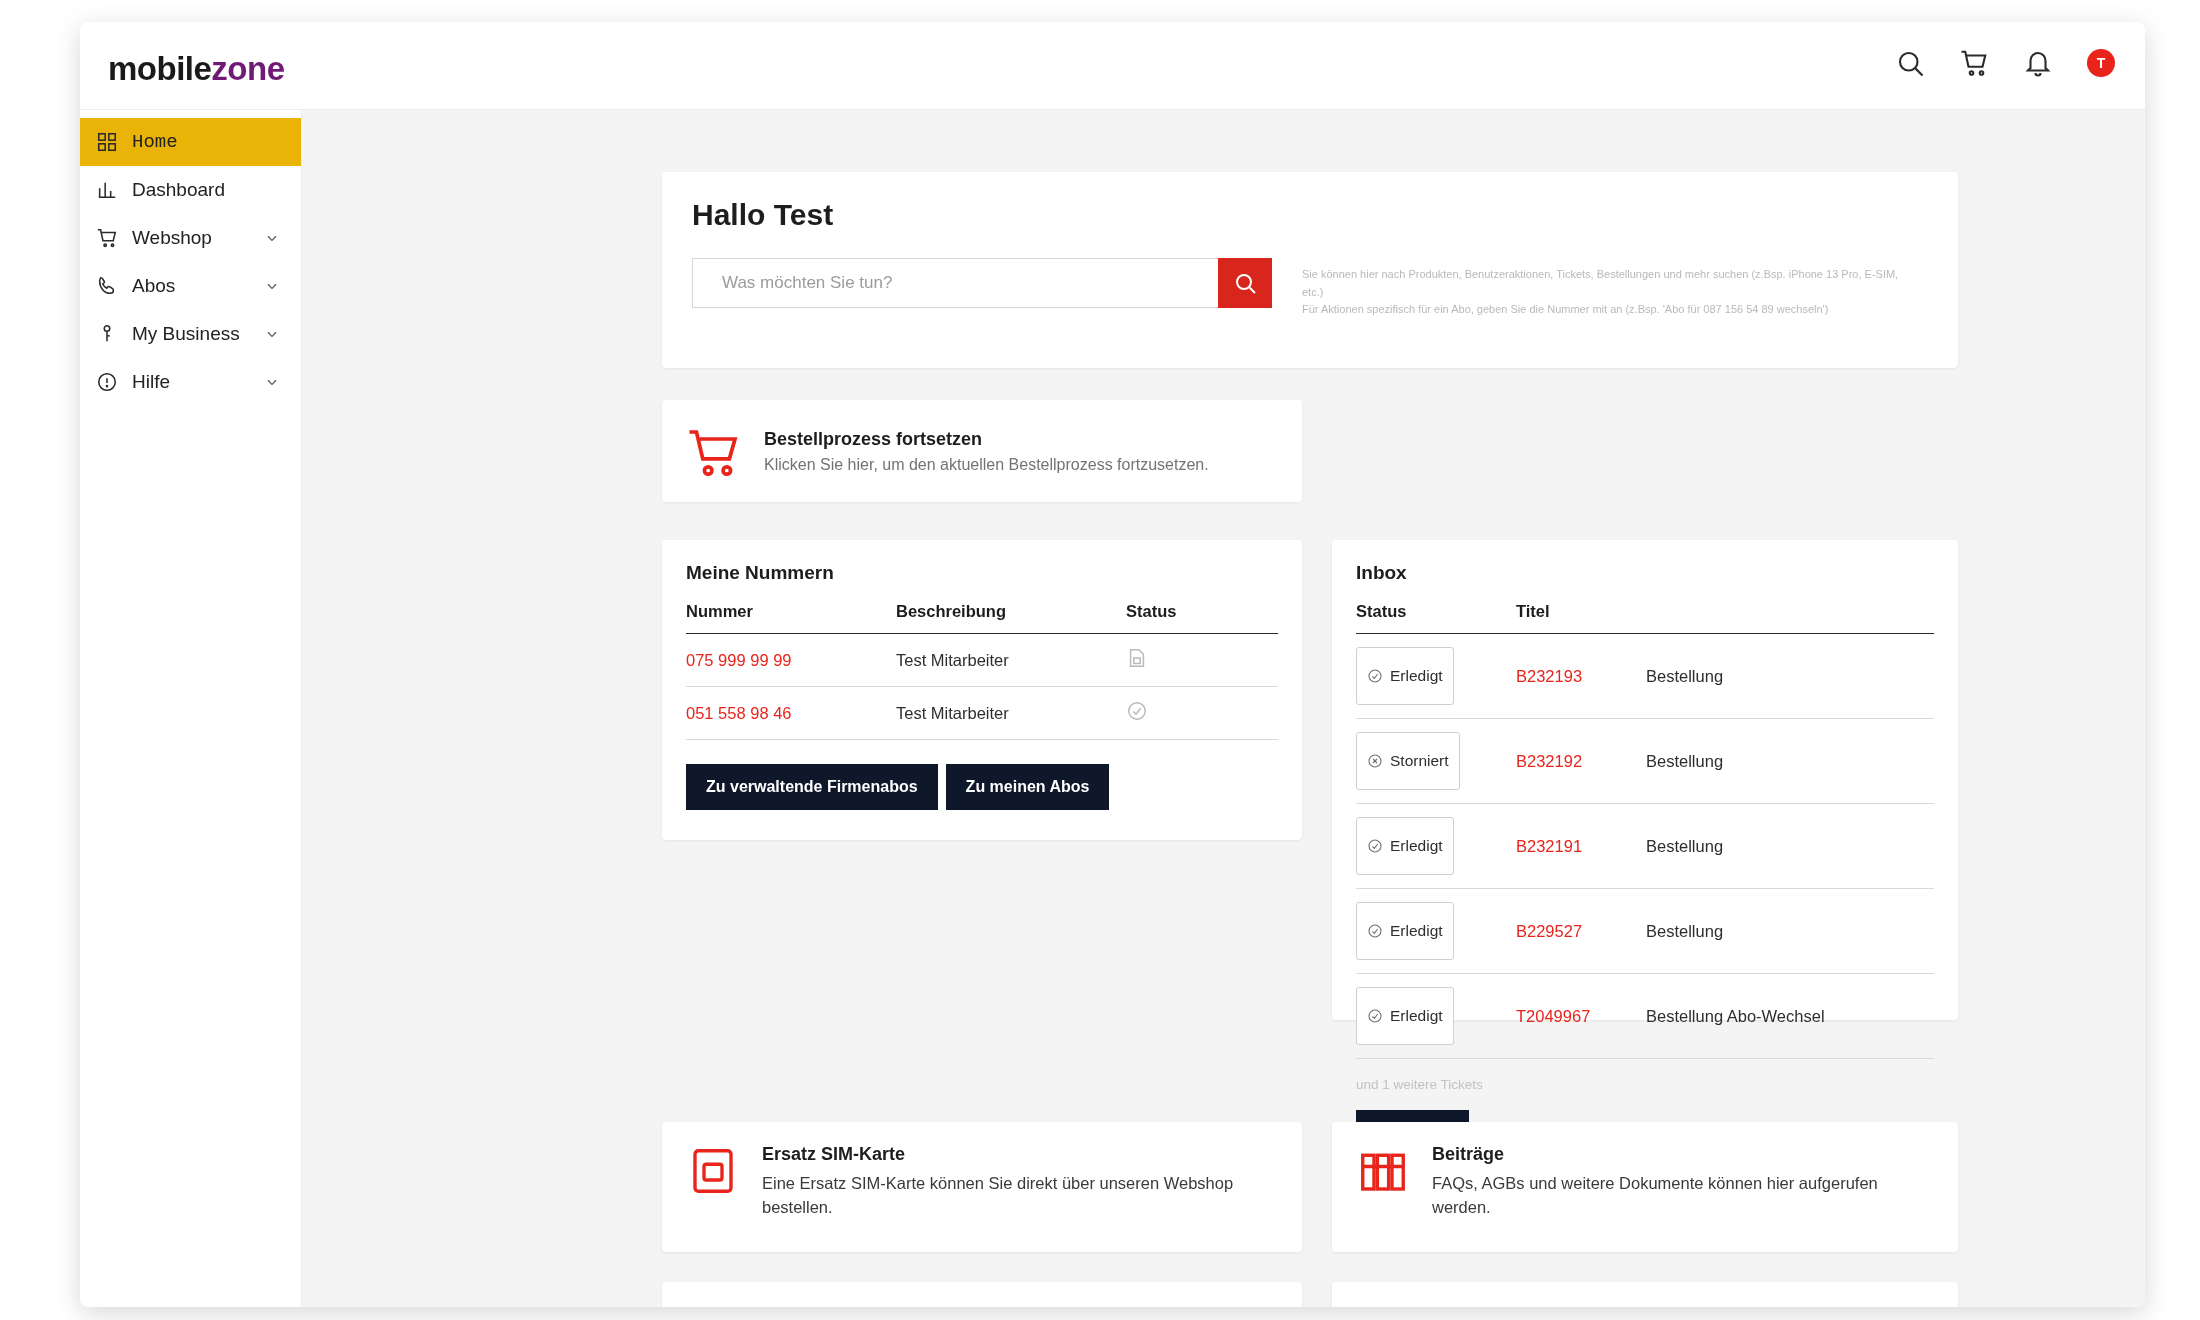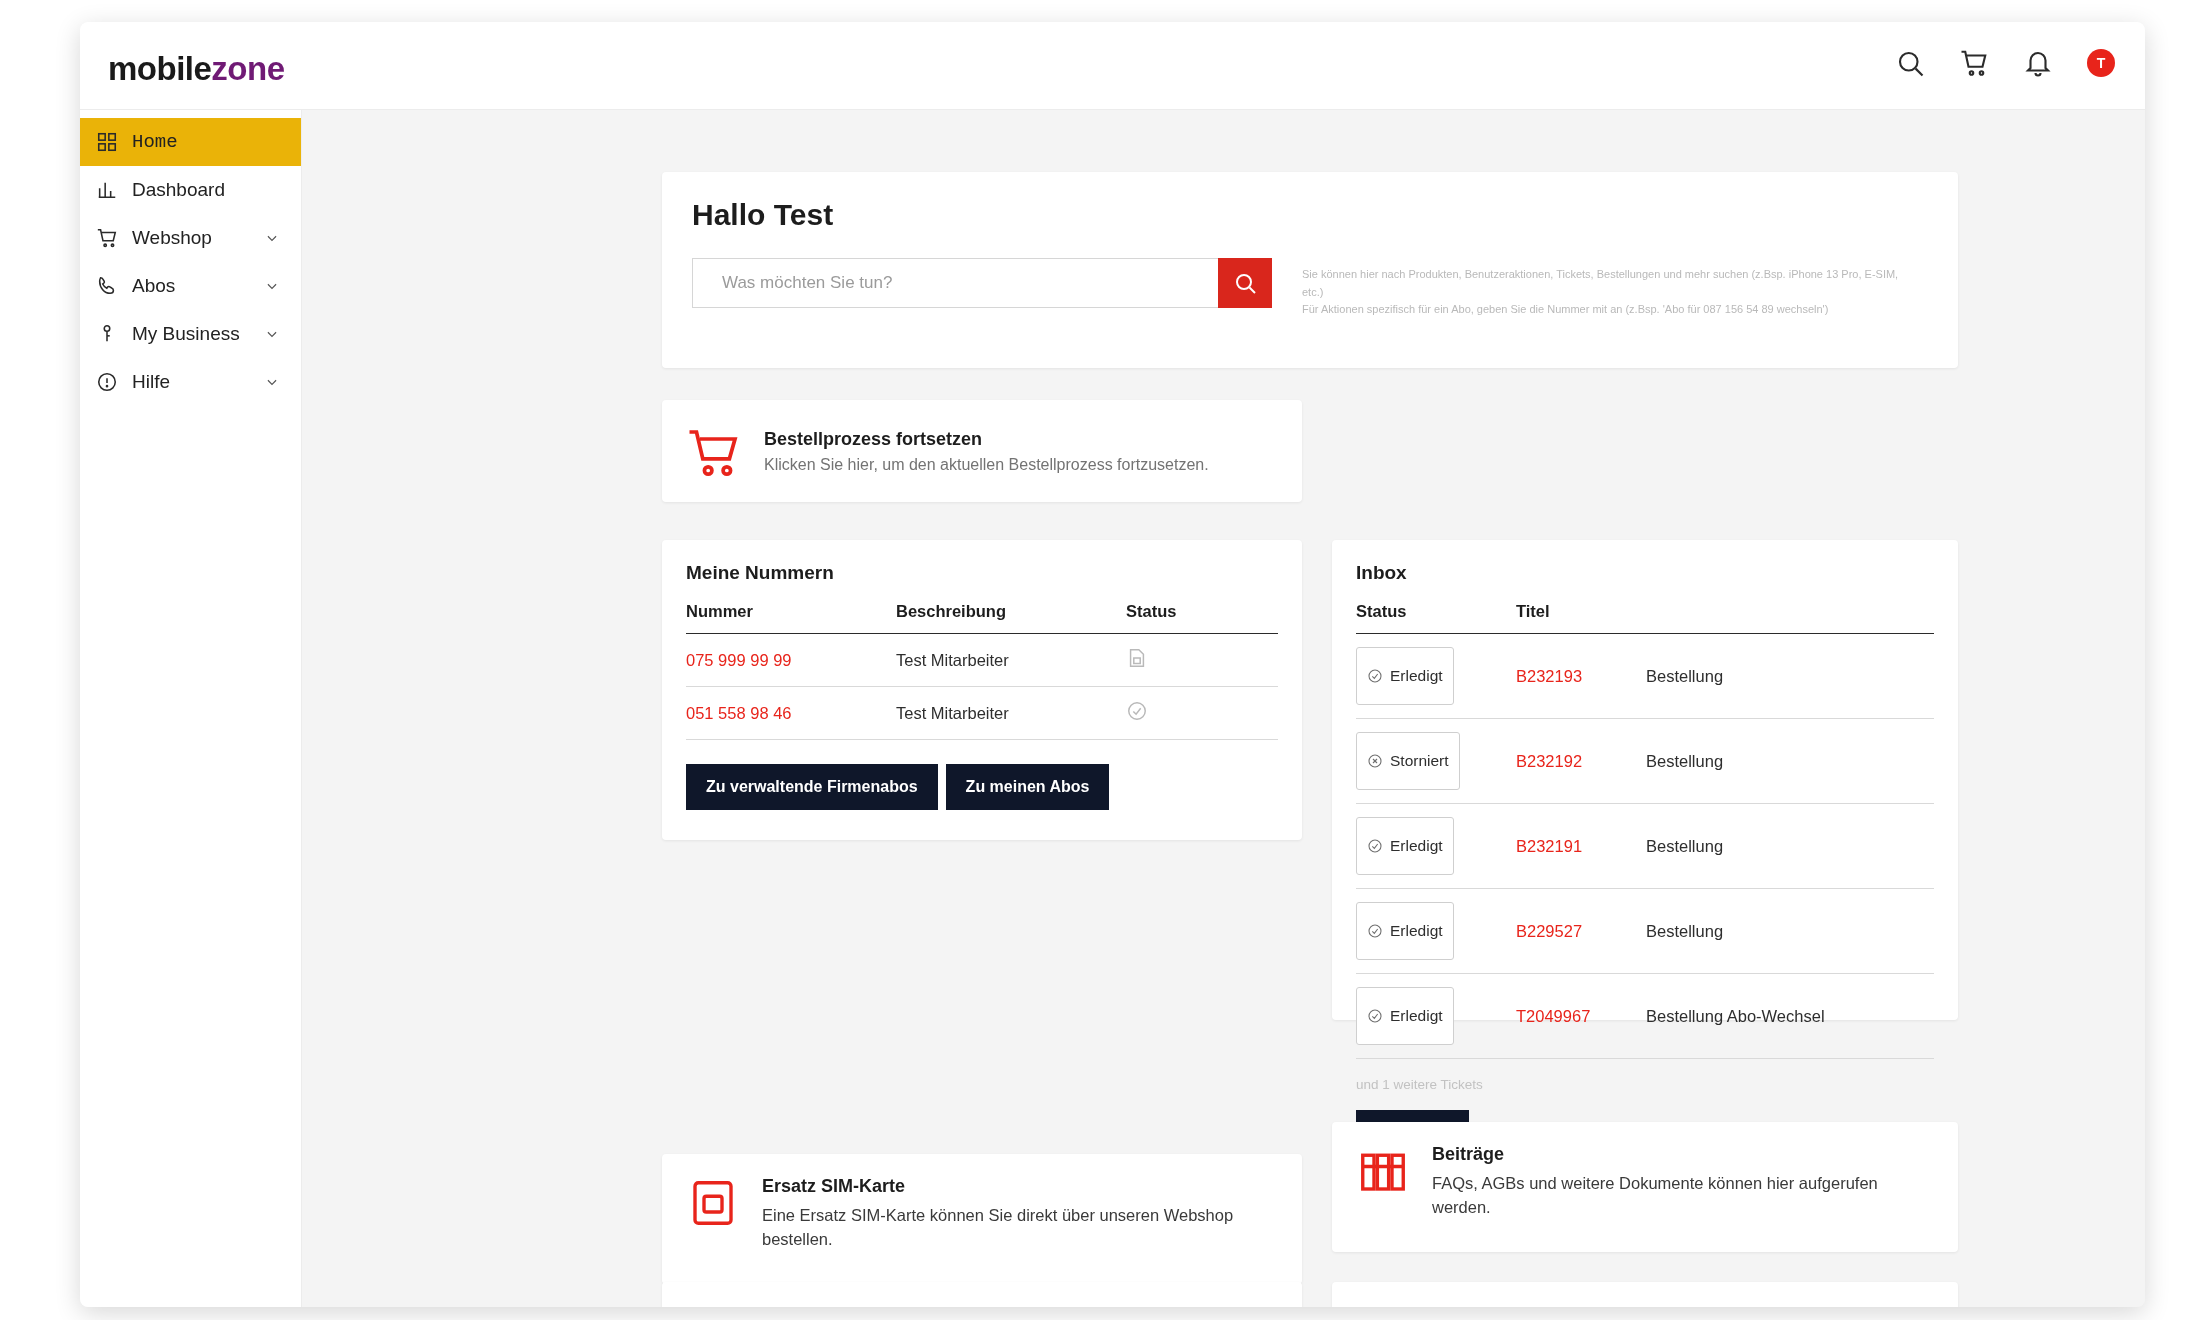--- a/index.html
+++ b/index.html
@@ -145,21 +145,21 @@
     background: #fff;
   }
   .chip svg { width: 16px; height: 16px; color: #6f6f6f; }
   .inbox-note { margin-top: 18px; font-size: 13.5px; color: #c2c2c2; }
   #inbox-card .btn-dark { margin-top: 18px; }
   
   .tile { padding: 22px 24px; display: flex; cursor: pointer; }
   .tile .tic { width: 54px; height: 54px; color: #e8241b; margin-right: 22px; flex: 0 0 auto; }
   .tile-title { font-size: 18px; font-weight: bold; color: #1d1d1d; margin-bottom: 7px; }
   .tile-sub { font-size: 16.5px; color: #3a3a3a; line-height: 1.45; }
-  #tile-sim   { left: 360px;  top: 1044px; width: 640px; height: 130px; }
+  #tile-sim   { left: 360px;  top: 1012px; width: 640px; height: 130px; }
   #tile-docs  { left: 1030px; top: 1012px; width: 626px; height: 130px; }
   #tile-repair{ left: 360px;  top: 1172px; width: 640px; height: 130px; }
   #tile-credit{ left: 1030px; top: 1172px; width: 626px; height: 130px; }
 </style>
 </head>
 <body>
 
 <div class="page">
   <div class="app-window">
 

